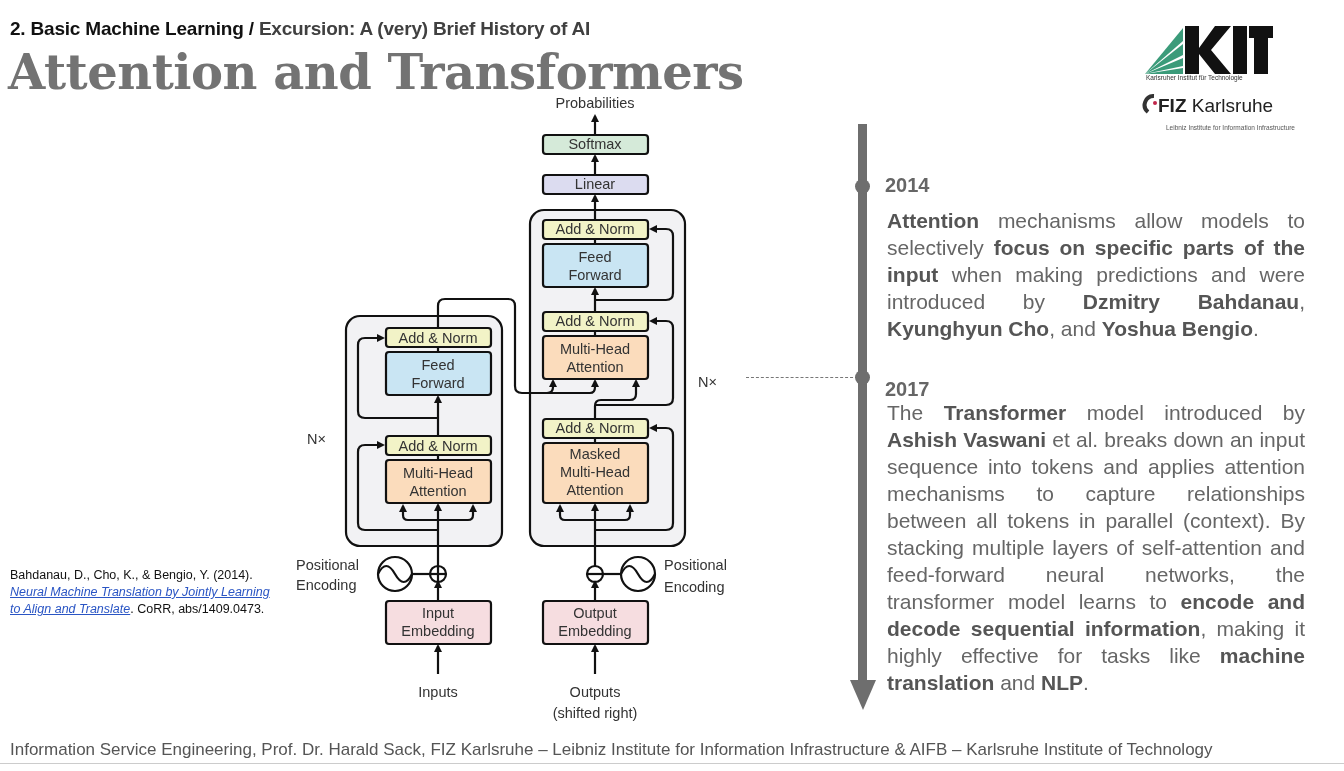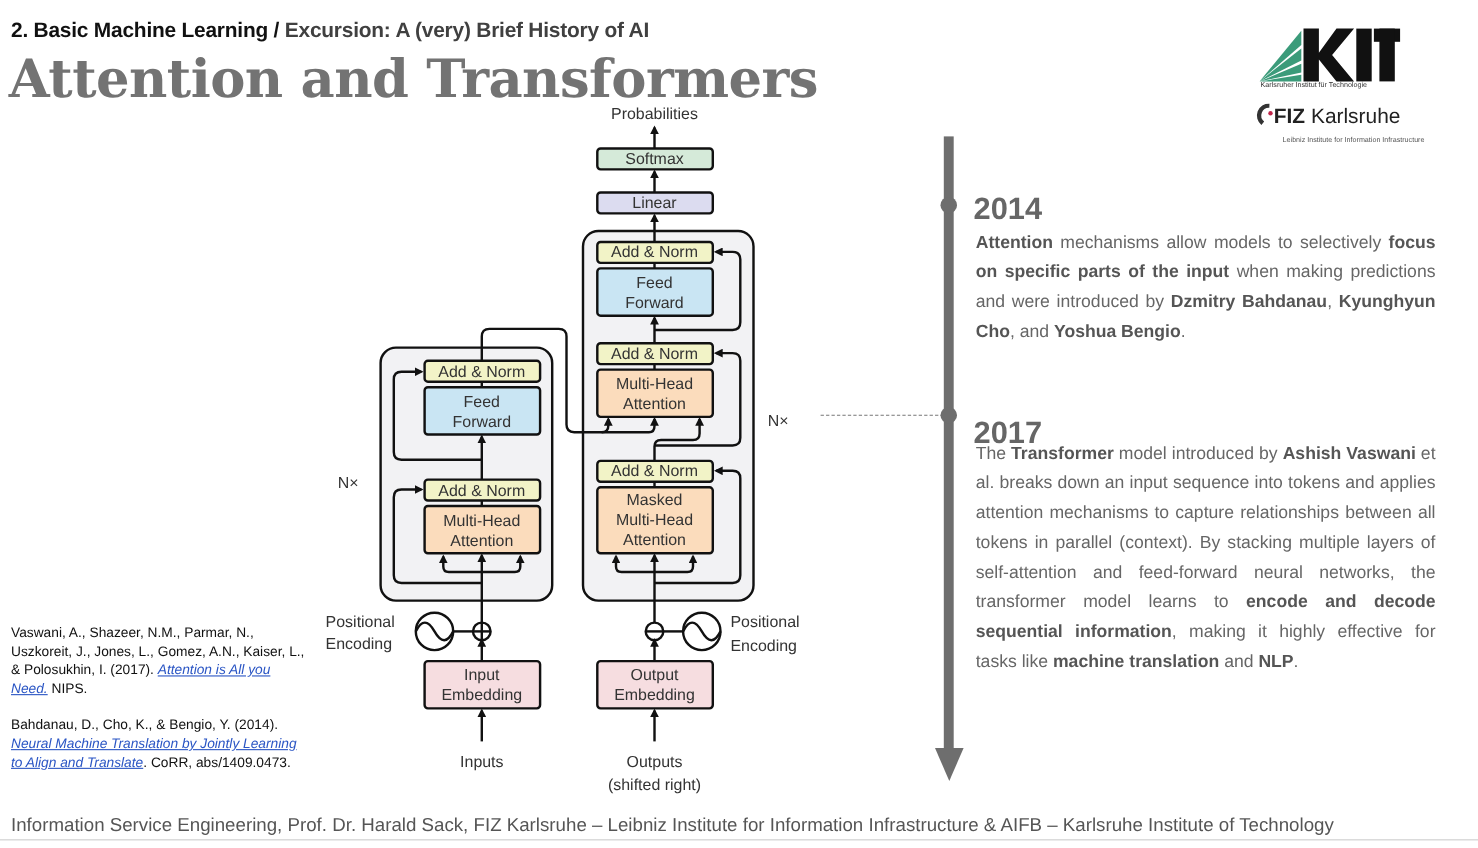--- a/index.html
+++ b/index.html
@@ -16,22 +16,22 @@
   .fiz-sub { left:1166px; top:124px; font-size:6.5px; color:#555; white-space:nowrap; }
   .refs { left:10px; top:567px; width:270px; font-size:12.5px; color:#111; line-height:17px; font-family:"Liberation Sans", sans-serif; }
   .refs p { margin:0 0 16px 0; }
   .refs a { color:#2a55c4; font-style:italic; text-decoration:underline; }
   .footer { left:10px; top:740px; font-size:17px; color:#555; white-space:nowrap; }
   .footer-line { left:0; top:763px; width:1344px; height:1px; background:#ccc; }
   .timeline { left:858px; top:124px; width:9px; height:560px; background:#6e6e6e; }
   .tl-arrow { left:850px; top:680px; width:0; height:0; border-left:13px solid transparent; border-right:13px solid transparent; border-top:30px solid #6e6e6e; }
   .tl-dot { width:15px; height:15px; border-radius:50%; background:#6e6e6e; }
   .dashed { left:746px; top:377px; width:112px; border-top:1.5px dashed #777; }
-  .year { font-size:28px; font-weight:bold; color:#666; font-family:"Liberation Sans", sans-serif; }
-  .tl-text { font-size:16px; color:#666; line-height:27px; text-align:justify; width:418px; }
+  .year { font-size:20px; font-weight:bold; color:#666; font-family:"Liberation Sans", sans-serif; }
+  .tl-text { font-size:21px; color:#666; line-height:27px; text-align:justify; width:418px; }
   .tl-text b { color:#555; }
   .diag-text { font-family:"Liberation Sans", sans-serif; fill:#333; font-size:14.5px; }
 </style>
 </head>
 <body>
 
 <div class="abs breadcrumb">
   <span>2. Basic Machine Learning / </span><span class="red">Excursion: A (very) Brief History of AI</span>
 </div>
 <div class="abs title">Attention and Transformers</div>
@@ -53,21 +53,20 @@
 <div class="abs kit-sub">Karlsruher Institut für Technologie</div>
 <div class="abs fiz">
   <svg width="16" height="20" style="vertical-align:-2px">
     <path d="M12,2 A9,9 0 0 0 6,18" stroke="#333" stroke-width="4" fill="none"></path>
     <circle cx="13" cy="9" r="2" fill="#c0264a"></circle>
   </svg><span class="name-b">FIZ</span><span class="name"> Karlsruhe</span>
 </div>
 <div class="abs fiz-sub">Leibniz Institute for Information Infrastructure</div>
 
 <div class="abs refs">
-  <p><span>Vaswani, A., Shazeer, N.M., Parmar, N., Uszkoreit, J., Jones, L., Gomez, A.N., Kaiser, L., &amp; Polosukhin, I. (2017). </span><a>Attention is All you Need.</a><span> NIPS.</span></p>
   <p><span>Bahdanau, D., Cho, K., &amp; Bengio, Y. (2014). </span><a>Neural Machine Translation by Jointly Learning to Align and Translate</a><span>. CoRR, abs/1409.0473.</span></p>
 </div>
 
 <svg class="abs" style="left:280px;top:90px" width="470" height="640" viewBox="280 90 470 640">
   <defs>
     <marker id="ah" markerWidth="8" markerHeight="8" refX="6" refY="4" orient="auto" markerUnits="userSpaceOnUse">
       <path d="M0,0 L8,4 L0,8 Z" fill="#111"></path>
     </marker>
   </defs>
   <g stroke="#111" stroke-width="2.2" fill="none">

